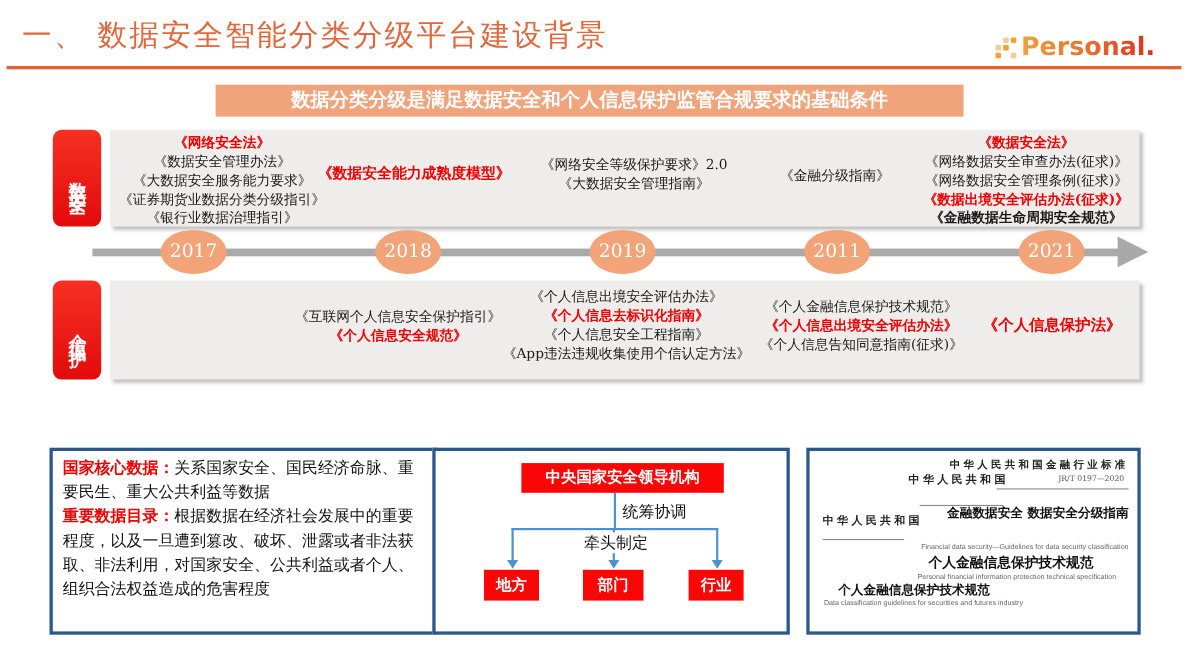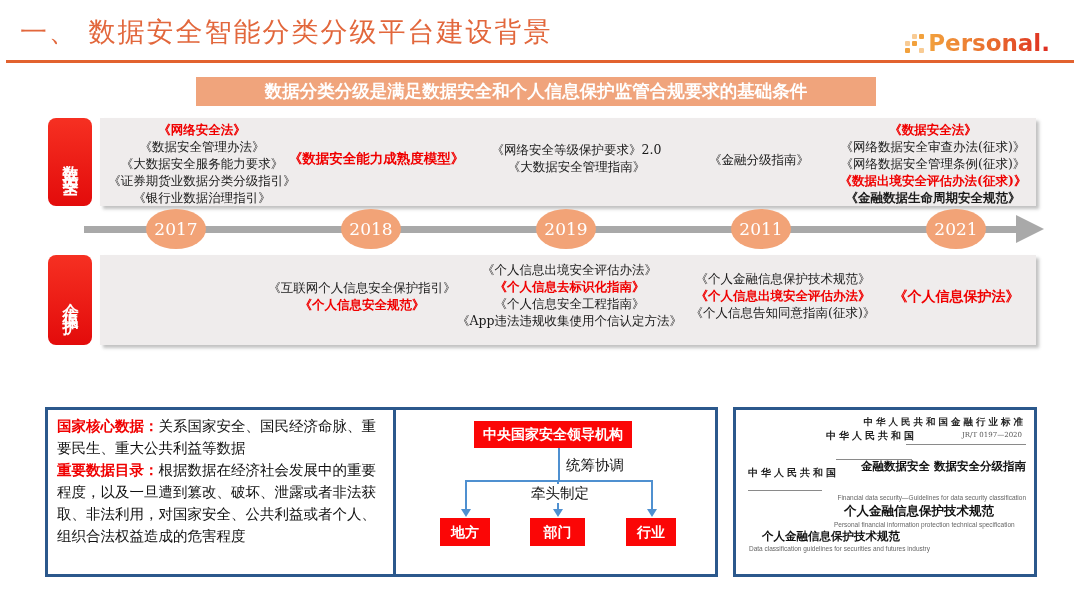--- a/index.html
+++ b/index.html
@@ -63,21 +63,21 @@
   
   .bbox{position:absolute;top:407px;height:164px;background:#fff;border:3px solid #2B588C;}
   .box-core{left:45px;width:329px;padding:5px 9px;height:154px;
             font-size:14.5px;line-height:22px;color:#111;
             font-family:"DejaVu Serif","Liberation Serif",serif;}
   .box-core .rt{color:#F00000;font-weight:bold;}
   .box-org{left:393px;width:319px;}
   .box-docs{left:733px;width:298px;font-family:"DejaVu Serif","Liberation Serif",serif;}
 
   
-  .org-top{position:absolute;left:78px;top:11px;width:158px;height:27px;background:#FB0606;
+  .org-top{position:absolute;left:78px;top:11px;width:184px;height:27px;background:#FB0606;
            color:#fff;font-weight:bold;font-size:14px;text-align:center;line-height:27px;
            font-family:"DejaVu Serif","Liberation Serif",serif;}
   .org-vline{position:absolute;left:162px;top:38px;width:2px;height:32px;background:#4F90D0;}
   .org-hline{position:absolute;left:69px;top:70px;width:188px;height:2px;background:#4F90D0;}
   .org-drop{position:absolute;top:70px;width:2px;height:30px;background:#4F90D0;}
   .d0{left:69px}.d1{left:161px}.d2{left:255px}
   .org-arrow{position:absolute;top:99px;width:0;height:0;border-top:8px solid #4F90D0;
              border-left:5px solid transparent;border-right:5px solid transparent;}
   .a0{left:65px}.a1{left:157px}.a2{left:251px}
   .org-lbl{position:absolute;font-size:14.5px;color:#111;font-family:"DejaVu Serif","Liberation Serif",serif;}

